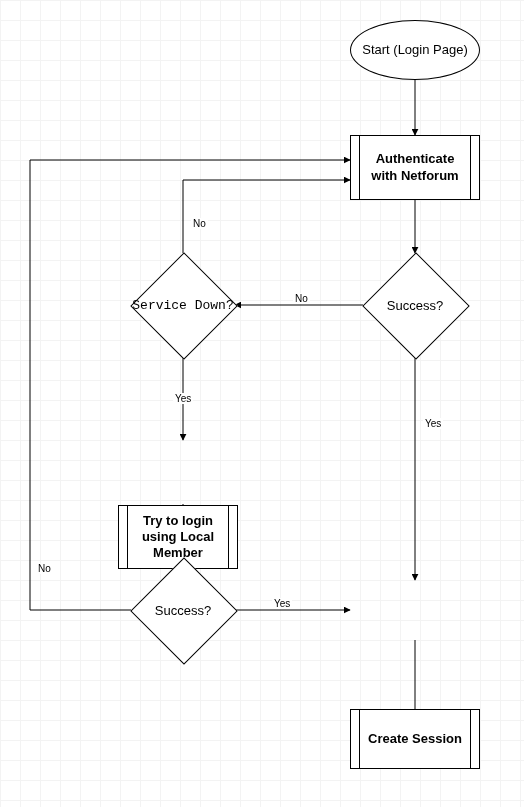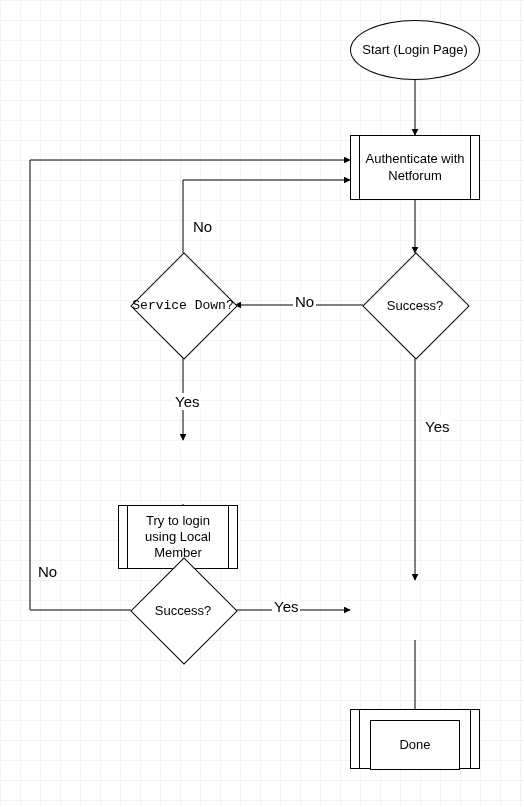--- a/index.html
+++ b/index.html
@@ -33,20 +33,21 @@
     border: 1px solid #000;
     border-radius: 50%;
   }
   .process {
     border: 1px solid #000;
   }
   .process-inner {
     border: 1px solid #000;
     position: relative;
     padding: 0 10px;
+    font-weight: bold;
   }
   .process-inner::before,
   .process-inner::after {
     content: "";
     position: absolute;
     top: 0; bottom: 0;
     width: 0;
     border-left: 1px solid #000;
   }
   .process-inner::before { left: 8px; }
@@ -66,21 +67,21 @@
     position: absolute;
     inset: 0;
     display: flex;
     align-items: center;
     justify-content: center;
     font-size: 13px;
     text-align: center;
   }
   .edge-label {
     position: absolute;
-    font-size: 15px;
+    font-size: 10px;
     background: #fff;
     padding: 0 2px;
   }
 </style>
 </head>
 <body>
 <div class="canvas">
 
 <svg width="524" height="807">
   <defs>
@@ -140,23 +141,20 @@
   <div class="decision-shape" style="left:15px; top:15px; width:74px; height:74px;"></div>
   <div class="decision-label">
         <span>Success?</span>
       </div>
 </div>
 
 <div class="node process-inner" style="left:350px; top:580px; width:130px; height:60px;">
   <span>Create Session</span>
 </div>
 
-<div class="node process" style="left:370px; top:720px; width:90px; height:50px;">
-  <span>Done</span>
-</div>
 
 <div class="edge-label" style="left:293px; top:293px;">No</div>
 <div class="edge-label" style="left:423px; top:418px;">Yes</div>
 <div class="edge-label" style="left:191px; top:218px;">No</div>
 <div class="edge-label" style="left:173px; top:393px;">Yes</div>
 <div class="edge-label" style="left:272px; top:598px;">Yes</div>
 <div class="edge-label" style="left:36px; top:563px;">No</div>
 
 </div>
 

